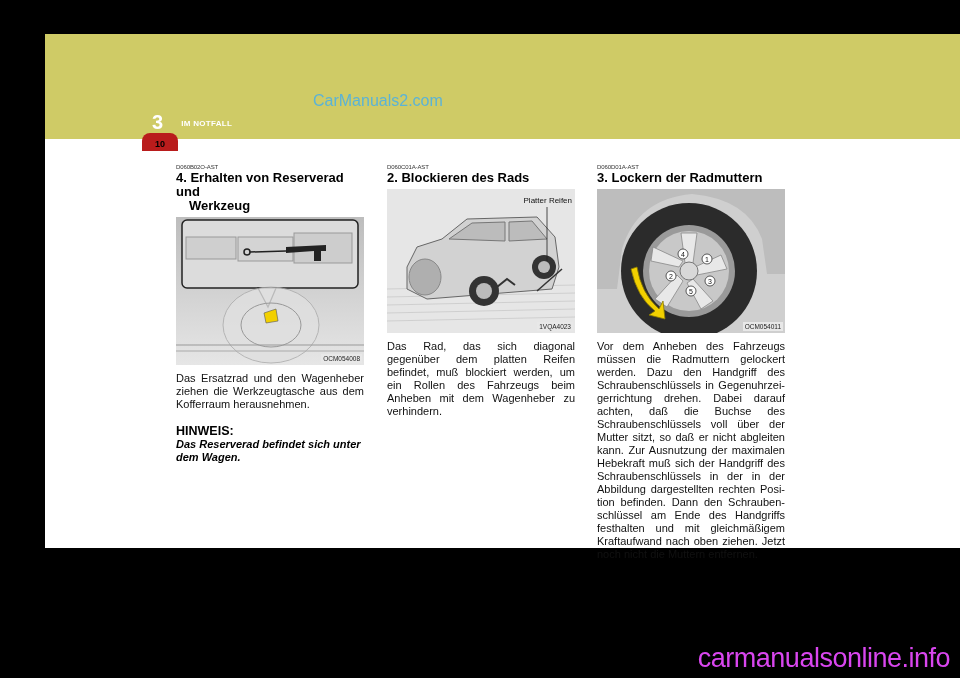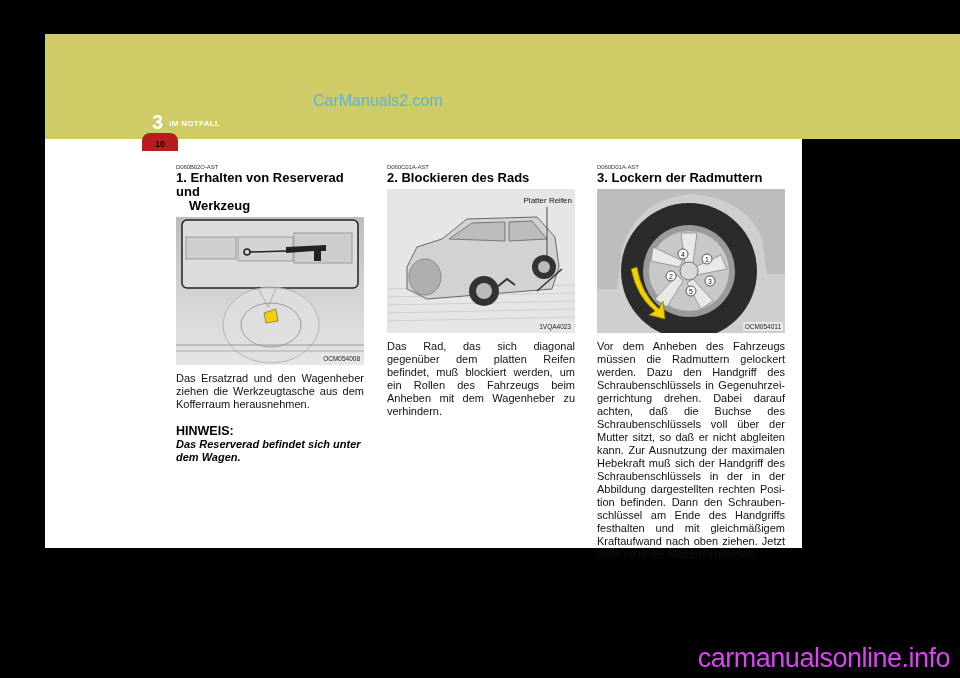--- a/index.html
+++ b/index.html
@@ -1,35 +1,35 @@
 <!DOCTYPE html>
 <html><head>
   <meta charset="utf-8">
   <style>
     html, body { margin: 0; padding: 0; }
     body {
       width: 960px; height: 678px; background: #000; position: relative; overflow: hidden;
       font-family: "Liberation Sans", sans-serif;
     }
     .page {
-      position: absolute; left: 45px; top: 34px; width: 757px; height: 514px;
+      position: absolute; left: 45px; top: 34px; width: 915px; height: 514px;
       background: #fff;
     }
     .header-band {
       position: absolute; left: 0; top: 0; width: 915px; height: 105px;
       background: #cfcb66;
     }
     .watermark-top {
       position: absolute; left: 268px; top: 58px; font-size: 16px; color: #5bb3d6;
     }
     .chapter {
       position: absolute; left: 107px; top: 77px; color: #fff; font-weight: bold;
     }
     .chapter .num { font-size: 20px; vertical-align: -3px; }
-    .chapter .label { font-size: 8px; margin-left: 6px; letter-spacing: 0.3px; }
+    .chapter .label { font-size: 8px; margin-left: 18px; letter-spacing: 0.3px; }
     .page-tab {
       position: absolute; left: 97px; top: 99px; width: 36px; height: 18px;
       background: #b91c1c; border-radius: 8px 8px 0 0;
       font-size: 9px; font-weight: bold; text-align: center; line-height: 22px; color: #000;
     }
     .col { position: absolute; top: 130px; width: 188px; }
     .col1 { left: 131px; }
     .col2 { left: 342px; }
     .col3 { left: 552px; }
     .code { font-size: 6px; color: #333; letter-spacing: -0.1px; }
@@ -59,21 +59,21 @@
   <div class="header-band"></div>
   <div class="watermark-top">CarManuals2.com</div>
   <div class="chapter">
     <span class="num">3</span><span class="label">IM NOTFALL</span>
   </div>
   <div class="page-tab">10</div>
 
   <div class="col col1">
     <div class="code">D060B02O-AST</div>
     <h2>
-      <span>1. Erhalten von Reserverad und</span>
+      <span>4. Erhalten von Reserverad und</span>
       <span class="indent">Werkzeug</span>
     </h2>
     <div class="fig">
       <svg width="188" height="148" viewBox="0 0 188 148">
         <defs>
           <linearGradient id="g1" x1="0" y1="0" x2="0" y2="1">
             <stop offset="0" stop-color="#bdbdbd"></stop>
               <stop offset="1" stop-color="#e6e6e6"></stop>
           </linearGradient>
         </defs>

